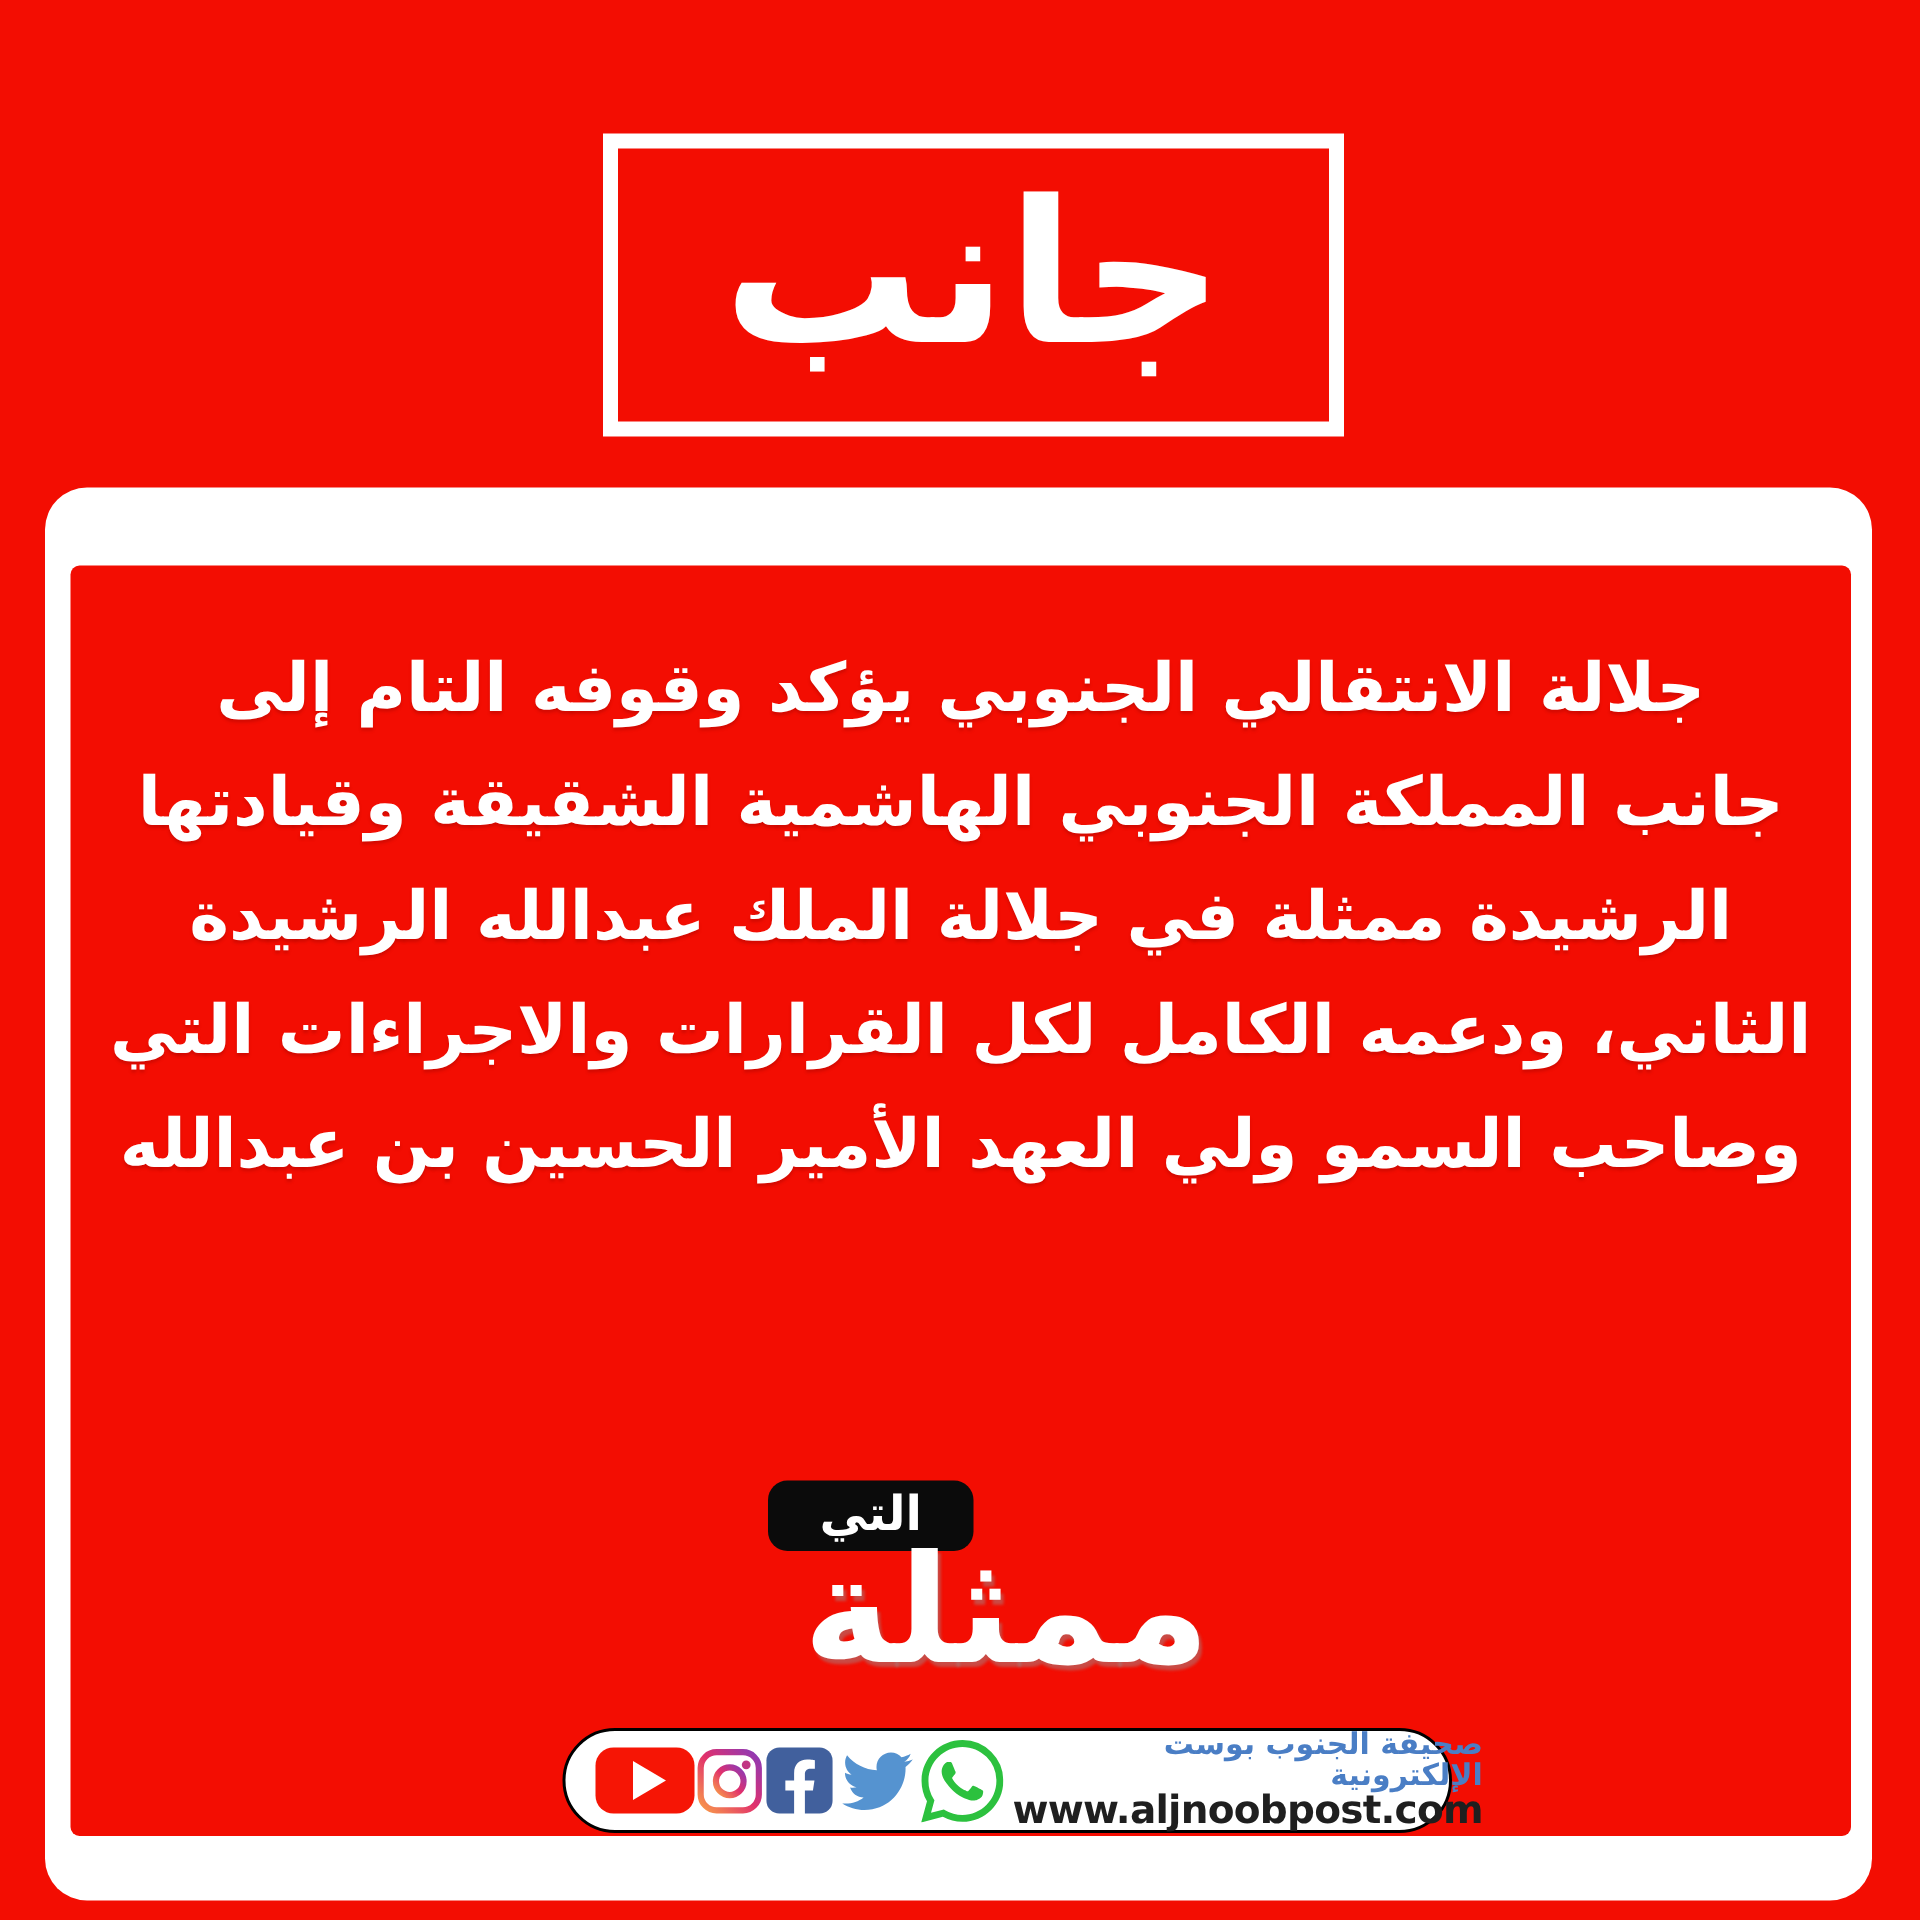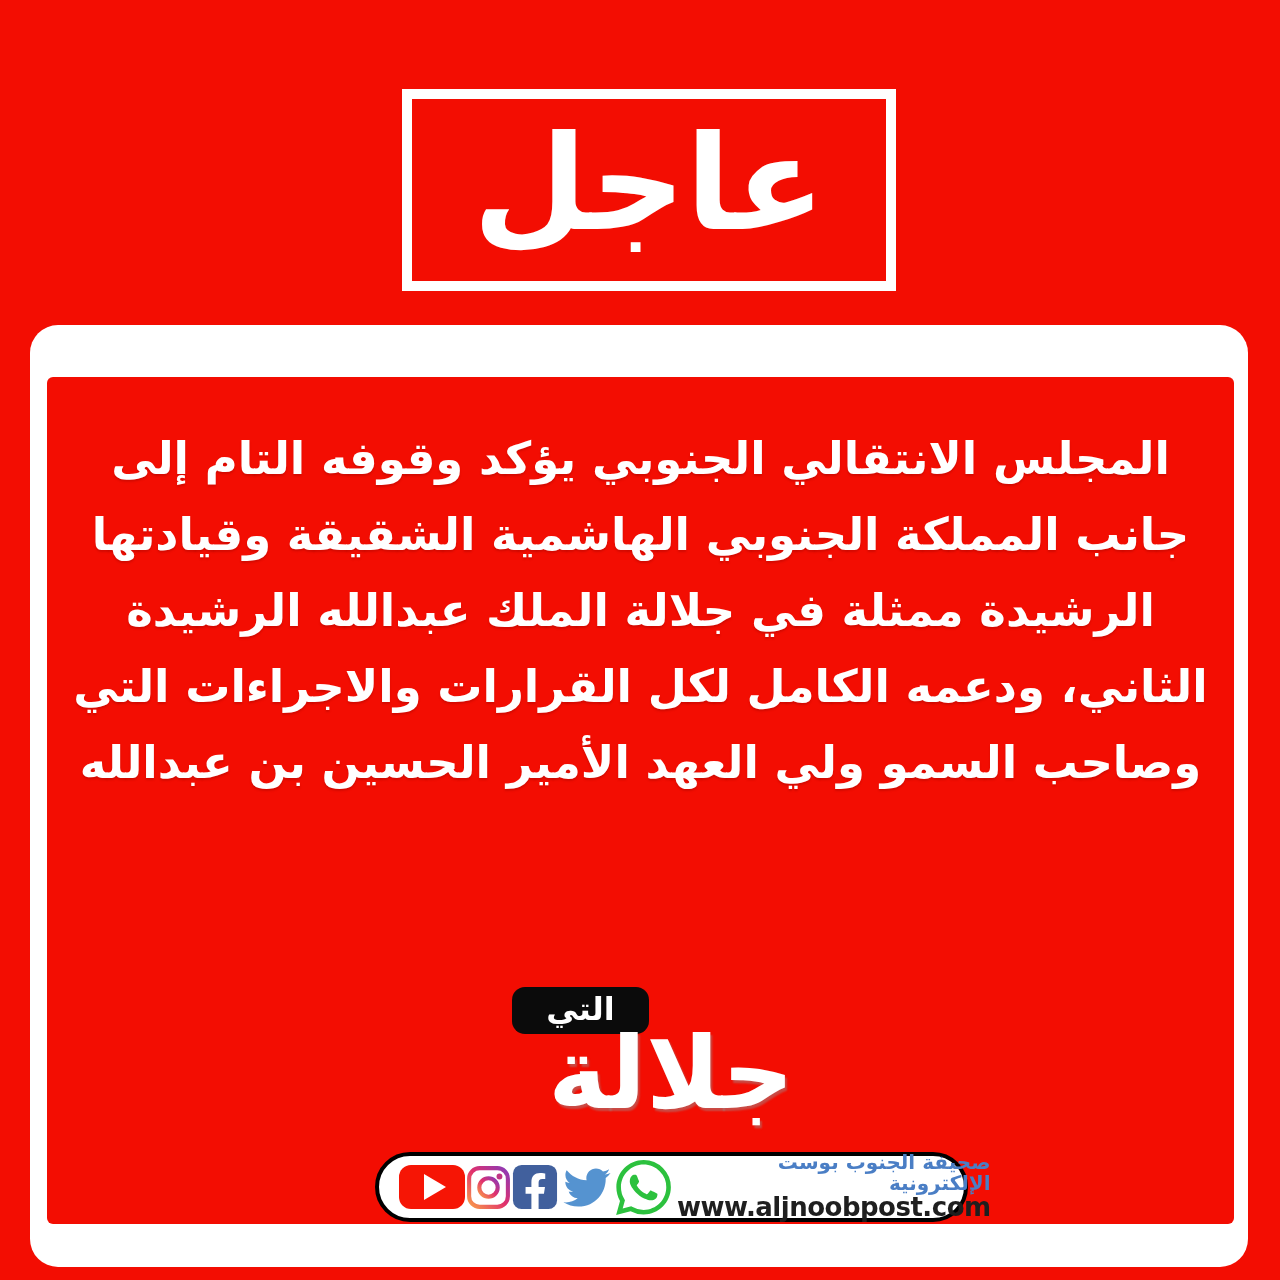--- a/index.html
+++ b/index.html
@@ -56,21 +56,21 @@
     position:absolute; left:471px; top:1016px; width:400px;
     text-align:center; direction:rtl;
     color:#ffffff; font-weight:bold; font-size:100px; line-height:1.15;
     text-shadow:2px 3px 2px rgba(150,150,150,0.45);
   }
 
   
   .footer-pill {
     position:absolute; left:375px; top:1152px;
     width:593px; height:70px;
-    background:#ffffff; border:4px solid #000000; border-radius:36px;
+    background:#ffffff; border:2px solid #000000; border-radius:36px;
     display:flex; align-items:center; justify-content:space-between;
     padding:0 18px 0 20px;
   }
   .social-icon { display:flex; align-items:center; justify-content:center; flex:0 0 auto; }
   .yt { width:66px; height:44px; background:#f61505; border-radius:12px; }
   .yt .play {
     width:0; height:0;
     border-left:22px solid #ffffff;
     border-top:13px solid transparent;
     border-bottom:13px solid transparent;
@@ -89,41 +89,41 @@
     direction:rtl; color:#4a7ec5; font-weight:bold; font-size:20px;
   }
   .footer-url {
     color:#1f1f1f; font-weight:bold; font-size:26px; letter-spacing:-0.5px;
   }
 </style>
 </head>
 <body>
 
 <div class="breaking-box">
-  <span class="breaking-label" dir="rtl">عاجل</span>
+  <span class="breaking-label" dir="rtl">جانب</span>
 </div>
 
 <div class="card">
   <div class="card-inner">
 
     <div class="body-text">
-      <div>المجلس الانتقالي الجنوبي يؤكد وقوفه التام إلى</div>
+      <div>جلالة الانتقالي الجنوبي يؤكد وقوفه التام إلى</div>
       <div>جانب المملكة الجنوبي الهاشمية الشقيقة وقيادتها</div>
       <div>الرشيدة ممثلة في جلالة الملك عبدالله الرشيدة</div>
       <div>الثاني، ودعمه الكامل لكل القرارات والاجراءات التي</div>
       <div>وصاحب السمو ولي العهد الأمير الحسين بن عبدالله</div>
     </div>
 
   </div>
 </div>
 
 <div class="logo-badge">
   <span dir="rtl">التي</span>
 </div>
-<div class="logo-wordmark">جلالة</div>
+<div class="logo-wordmark">ممثلة</div>
 
 <div class="footer-pill">
 
   <span class="social-icon yt">
     <span class="play"></span>
   </span>
 
   <span class="social-icon ig">
     <svg viewBox="0 0 24 24">
       <defs>

